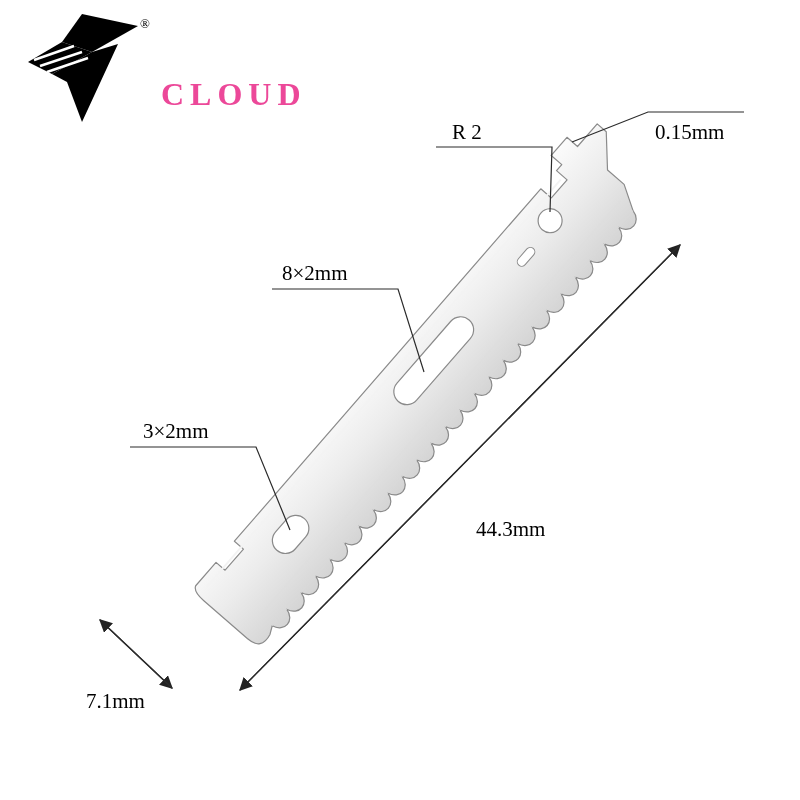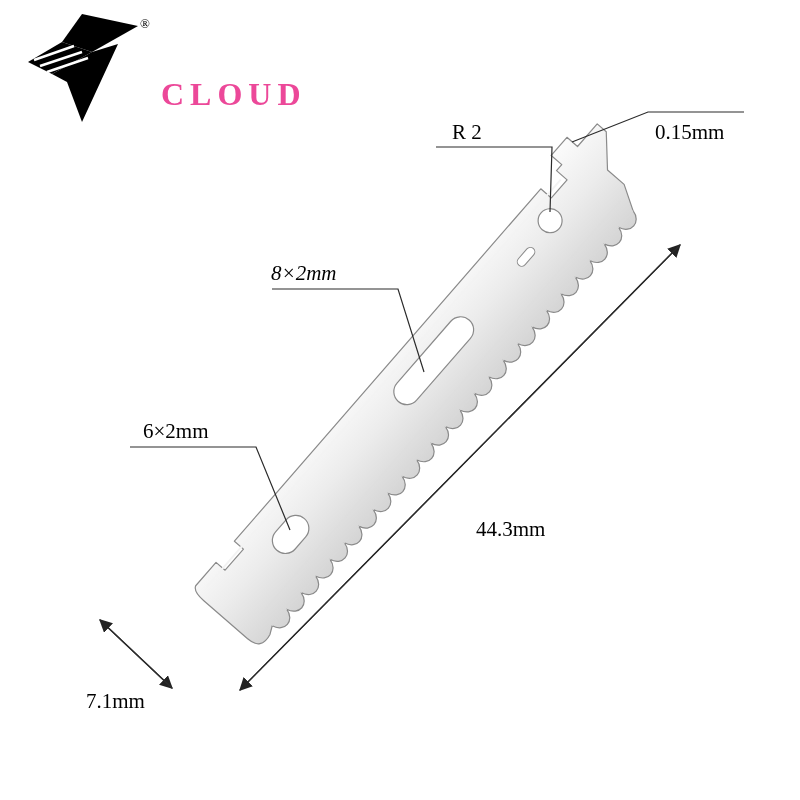--- a/index.html
+++ b/index.html
@@ -65,18 +65,18 @@
     <line x1="12" y1="48" x2="52" y2="34" stroke="#fff" stroke-width="2.5"></line>
     <line x1="18" y1="54" x2="60" y2="40" stroke="#fff" stroke-width="2.5"></line>
     <line x1="25" y1="60" x2="66" y2="46" stroke="#fff" stroke-width="2.5"></line>
     <text x="118" y="16" font-size="13" font-family="Liberation Serif, serif" fill="#000">®</text>
   </svg>
 
   <div class="brand-latin">CLOUD</div>
 
   <div class="label" style="left:655px;top:84px;margin-top:36px;">0.15mm</div>
   <div class="label" style="left:452px;top:120px;">R 2</div>
-  <div class="label" style="left:271px;top:261px;font-style:italic;">8×2mm</div>
-  <div class="label" style="left:143px;top:419px;">6×2mm</div>
+  <div class="label" style="left:282px;top:261px;">8×2mm</div>
+  <div class="label" style="left:143px;top:419px;">3×2mm</div>
   <div class="label" style="left:476px;top:517px;">44.3mm</div>
   <div class="label" style="left:86px;top:668px;margin-top:21px;">7.1mm</div>
 
 </div>
 
 </body></html>

